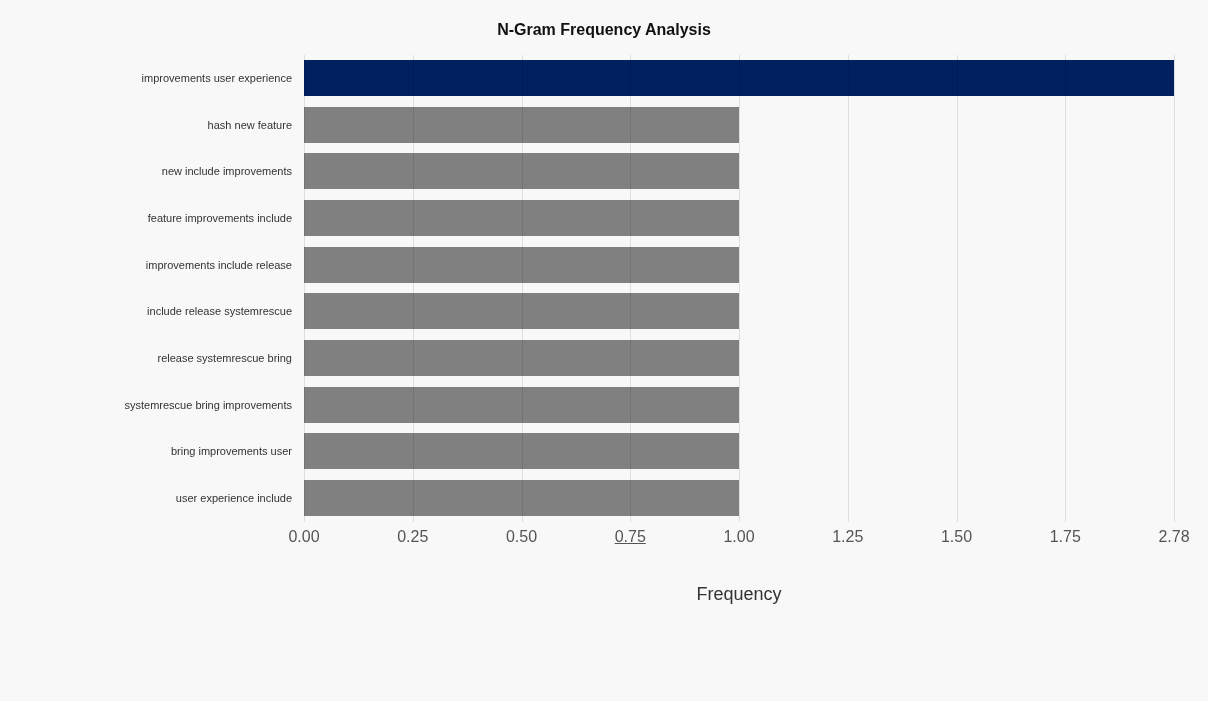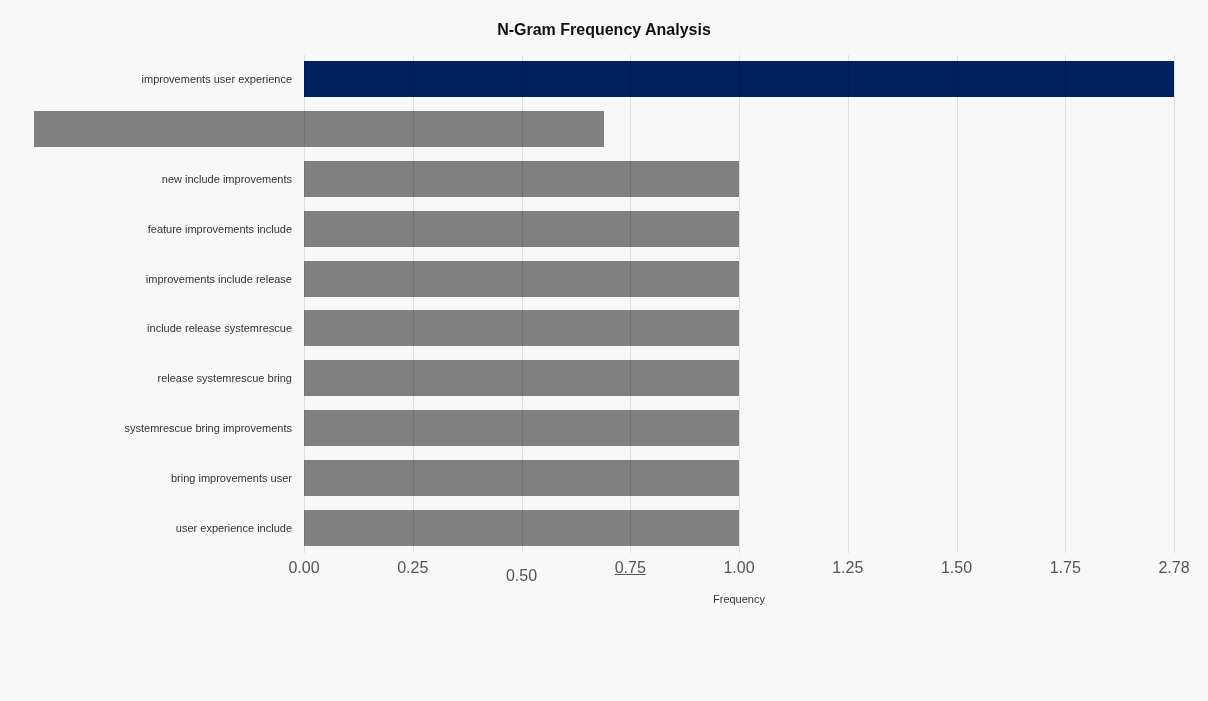--- a/index.html
+++ b/index.html
@@ -96,41 +96,42 @@
       position: relative;
     }
     .x-axis-label {
       font-size: 16px;
       color: #555;
       position: absolute;
       transform: translateX(-50%);
     }
     .x-axis-title {
       text-align: center;
-      font-size: 11px;
+      font-size: 18px;
       color: #333;
-      margin-top: 14px;
+      margin-top: 36px;
       margin-left: 270px;
     }
   </style>
 </head>
 <body>
 
 <div class="chart-container">
   <div class="chart-title">N-Gram Frequency Analysis</div>
   <div class="chart-area">
     <div class="bars-section" id="bars-section" style="position: relative;">
 
     <div class="bar-row">
           <div class="bar-label">improvements user experience</div>
           <div class="bar-track">
             <div class="bar-fill primary" style="width: 100%;"></div>
           </div>
         </div>
         <div class="bar-row">
+          <div class="bar-label">hash new feature</div>
           <div class="bar-track">
             <div class="bar-fill secondary" style="width: 50%;"></div>
           </div>
         </div>
         <div class="bar-row">
           <div class="bar-label">new include improvements</div>
           <div class="bar-track">
             <div class="bar-fill secondary" style="width: 50%;"></div>
           </div>
         </div>
@@ -185,21 +186,21 @@
           <div class="grid-line" style="left: 62.5%;"></div>
           <div class="grid-line" style="left: 75%;"></div>
           <div class="grid-line" style="left: 87.5%;"></div>
           <div class="grid-line" style="left: 100%;"></div>
         </div>
       </div>
     <div class="x-axis" id="x-axis" style="position: relative; height: 20px;">
 
     <div class="x-axis-label" style="left: calc(0% + 0px);">0.00</div>
         <div class="x-axis-label" style="left: calc(12.5% + 0px);">0.25</div>
-        <div class="x-axis-label" style="left: calc(25% + 0px); margin-top: 8px;">0.50</div>
+        <div class="x-axis-label" style="left: calc(25% + 0px);">0.50</div>
         <div class="x-axis-label" style="left: calc(37.5% + 0px); text-decoration: underline;">0.75</div>
         <div class="x-axis-label" style="left: calc(50% + 0px);">1.00</div>
         <div class="x-axis-label" style="left: calc(62.5% + 0px); text-align: right;">1.25</div>
         <div class="x-axis-label" style="left: calc(75% + 0px);">1.50</div>
         <div class="x-axis-label" style="left: calc(87.5% + 0px);">1.75</div>
         <div class="x-axis-label" style="left: calc(100% + 0px);">2.78</div>
       </div>
     <div class="x-axis-title">Frequency</div>
   </div>
 </div>

